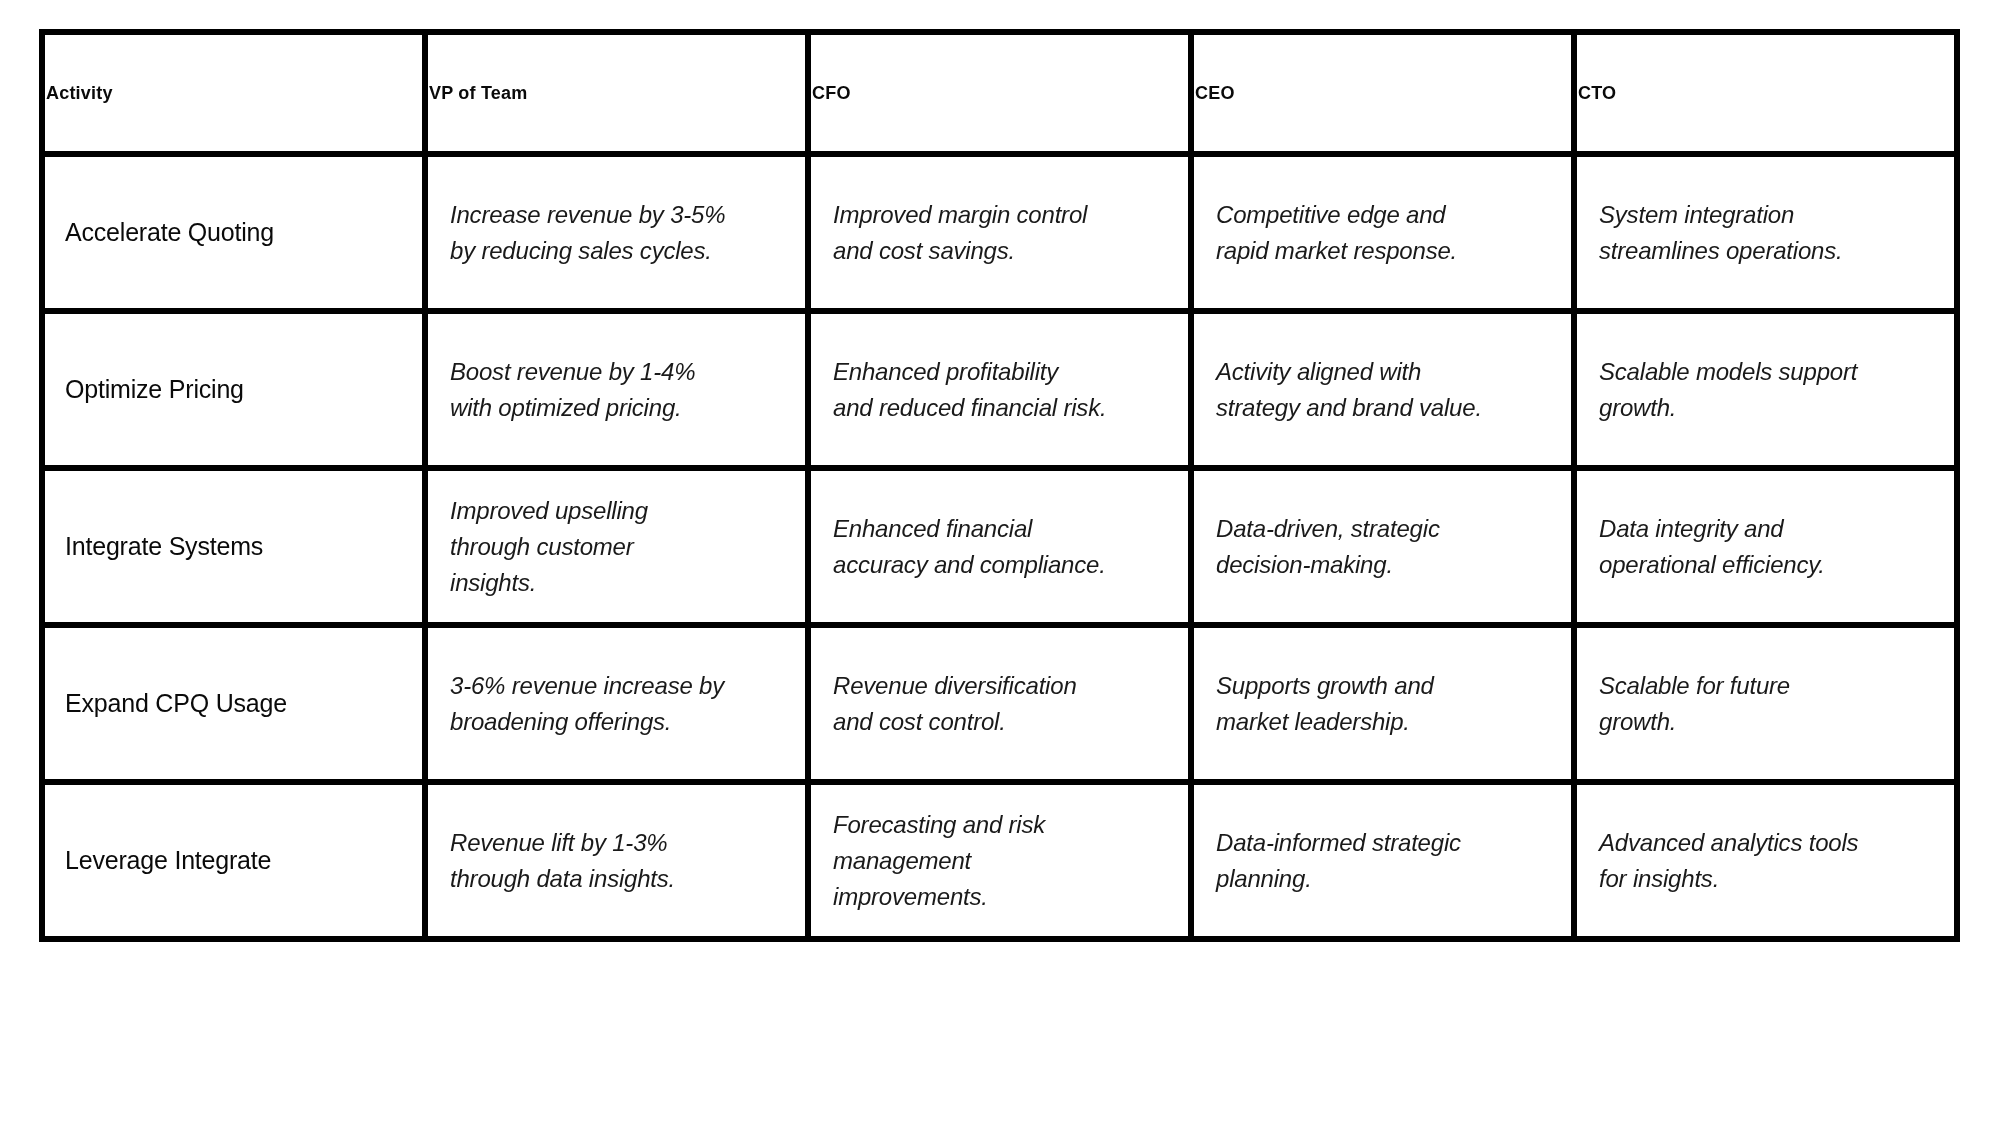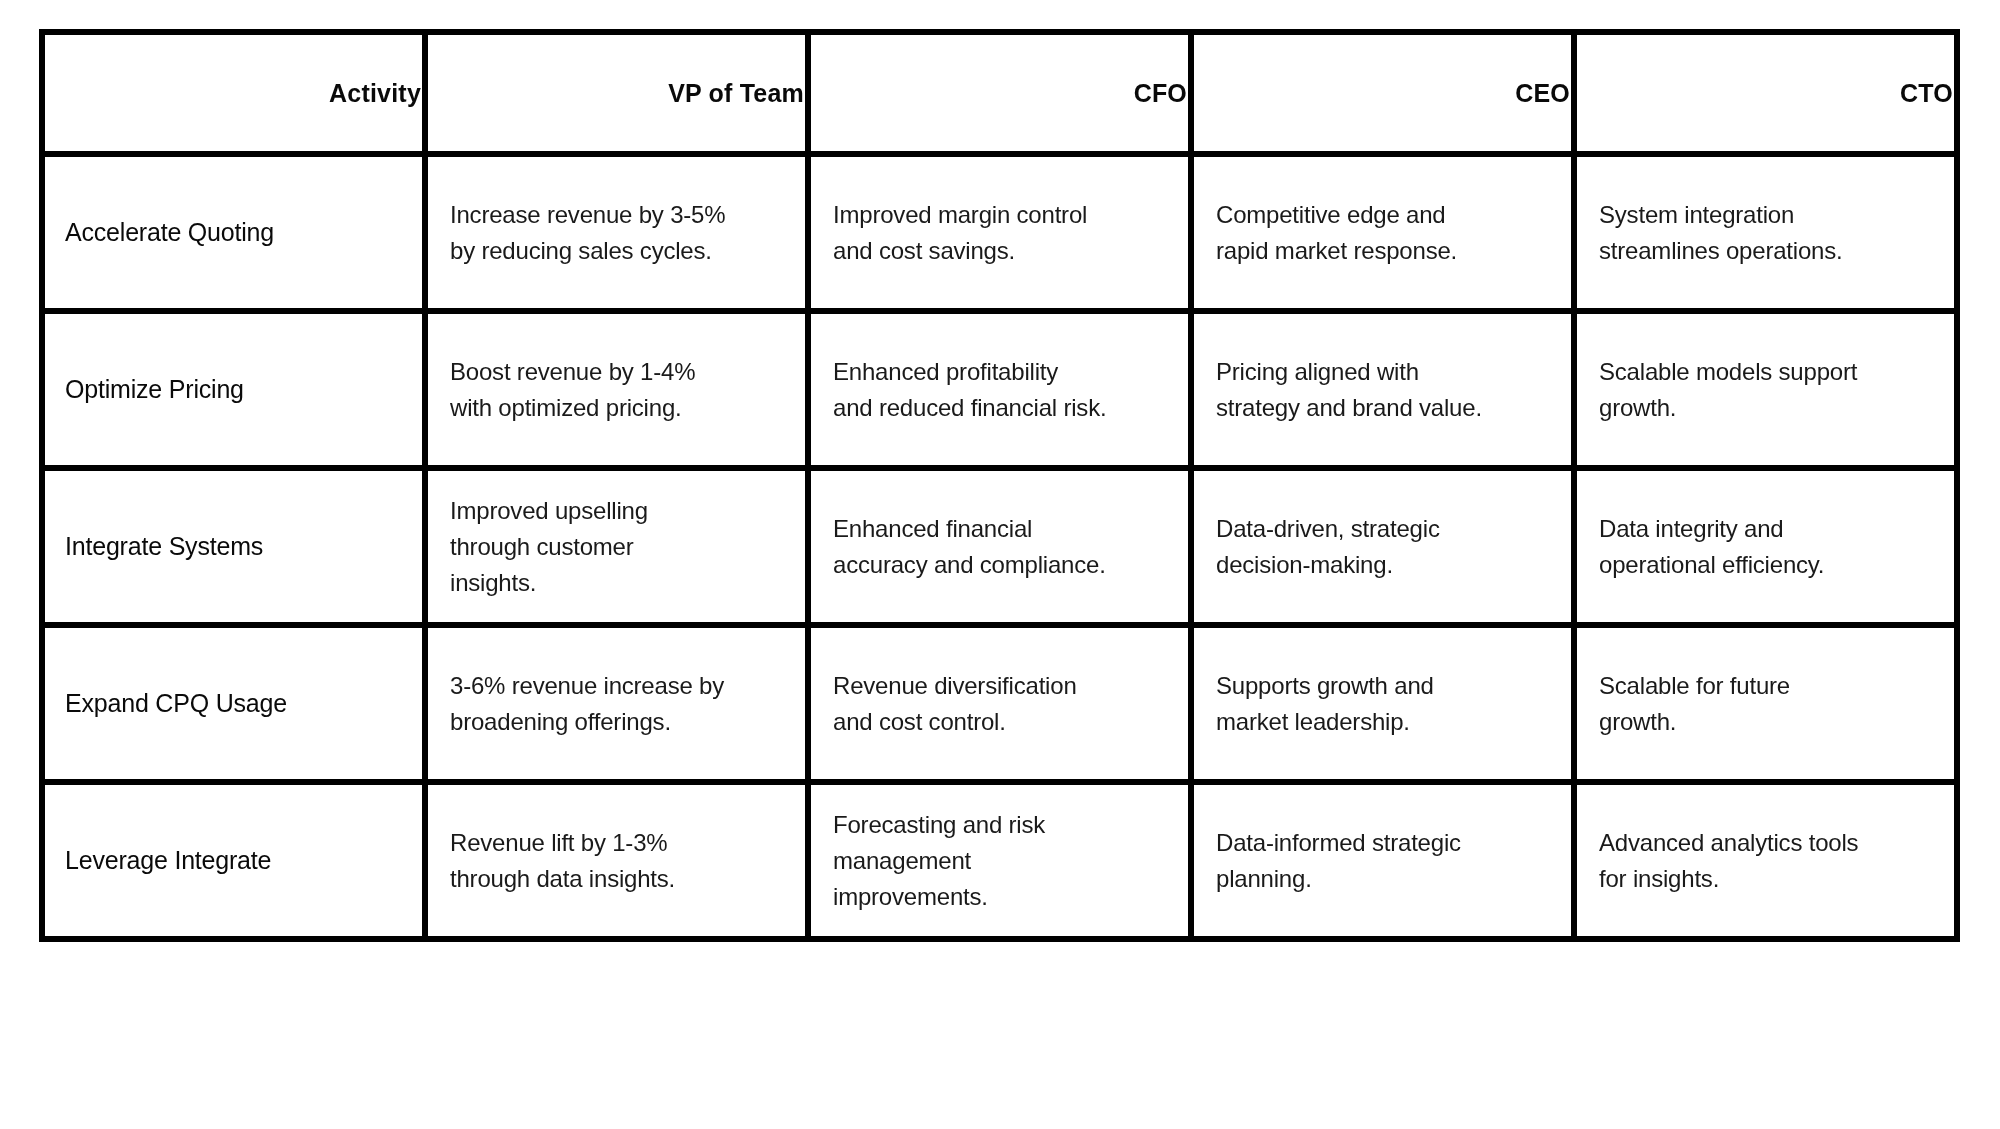--- a/index.html
+++ b/index.html
@@ -21,42 +21,43 @@
   table.benefits th,
   table.benefits td {
     border: 6px solid #000000;
     vertical-align: middle;
     overflow: hidden;
   }
   table.benefits col { width: 20%; }
   tr.header-row { height: 122px; }
   tr.body-row   { height: 157px; }
   th.col-header {
-    font-size: 25px;
+    font-size: 18px;
     font-weight: bold;
-    text-align: right;
+    text-align: left;
     letter-spacing: 0.2px;
     color: #0a0a0a;
   }
   td.activity-cell {
     font-size: 25px;
     font-weight: normal;
     text-align: left;
     padding: 0 14px 0 20px;
     letter-spacing: -0.2px;
     color: #0a0a0a;
   }
   td.benefit-cell {
     font-size: 24px;
     text-align: left;
     padding: 0 16px 0 22px;
     line-height: 36px;
     letter-spacing: -0.2px;
     white-space: pre-line;
     color: #1a1a1a;
+    font-style: italic;
   }
 </style>
 </head>
 <body>
 
 <table class="benefits">
   <colgroup>
     <col>
       <col>
       <col>
@@ -83,21 +84,21 @@
 rapid market response.</td>
       <td class="benefit-cell">System integration
 streamlines operations.</td>
     </tr>
     <tr class="body-row">
       <td class="activity-cell">Optimize Pricing</td>
       <td class="benefit-cell">Boost revenue by 1-4%
 with optimized pricing.</td>
       <td class="benefit-cell">Enhanced profitability
 and reduced financial risk.</td>
-      <td class="benefit-cell">Pricing aligned with
+      <td class="benefit-cell">Activity aligned with
 strategy and brand value.</td>
       <td class="benefit-cell">Scalable models support
 growth.</td>
     </tr>
     <tr class="body-row">
       <td class="activity-cell">Integrate Systems</td>
       <td class="benefit-cell">Improved upselling
 through customer
 insights.</td>
       <td class="benefit-cell">Enhanced financial

